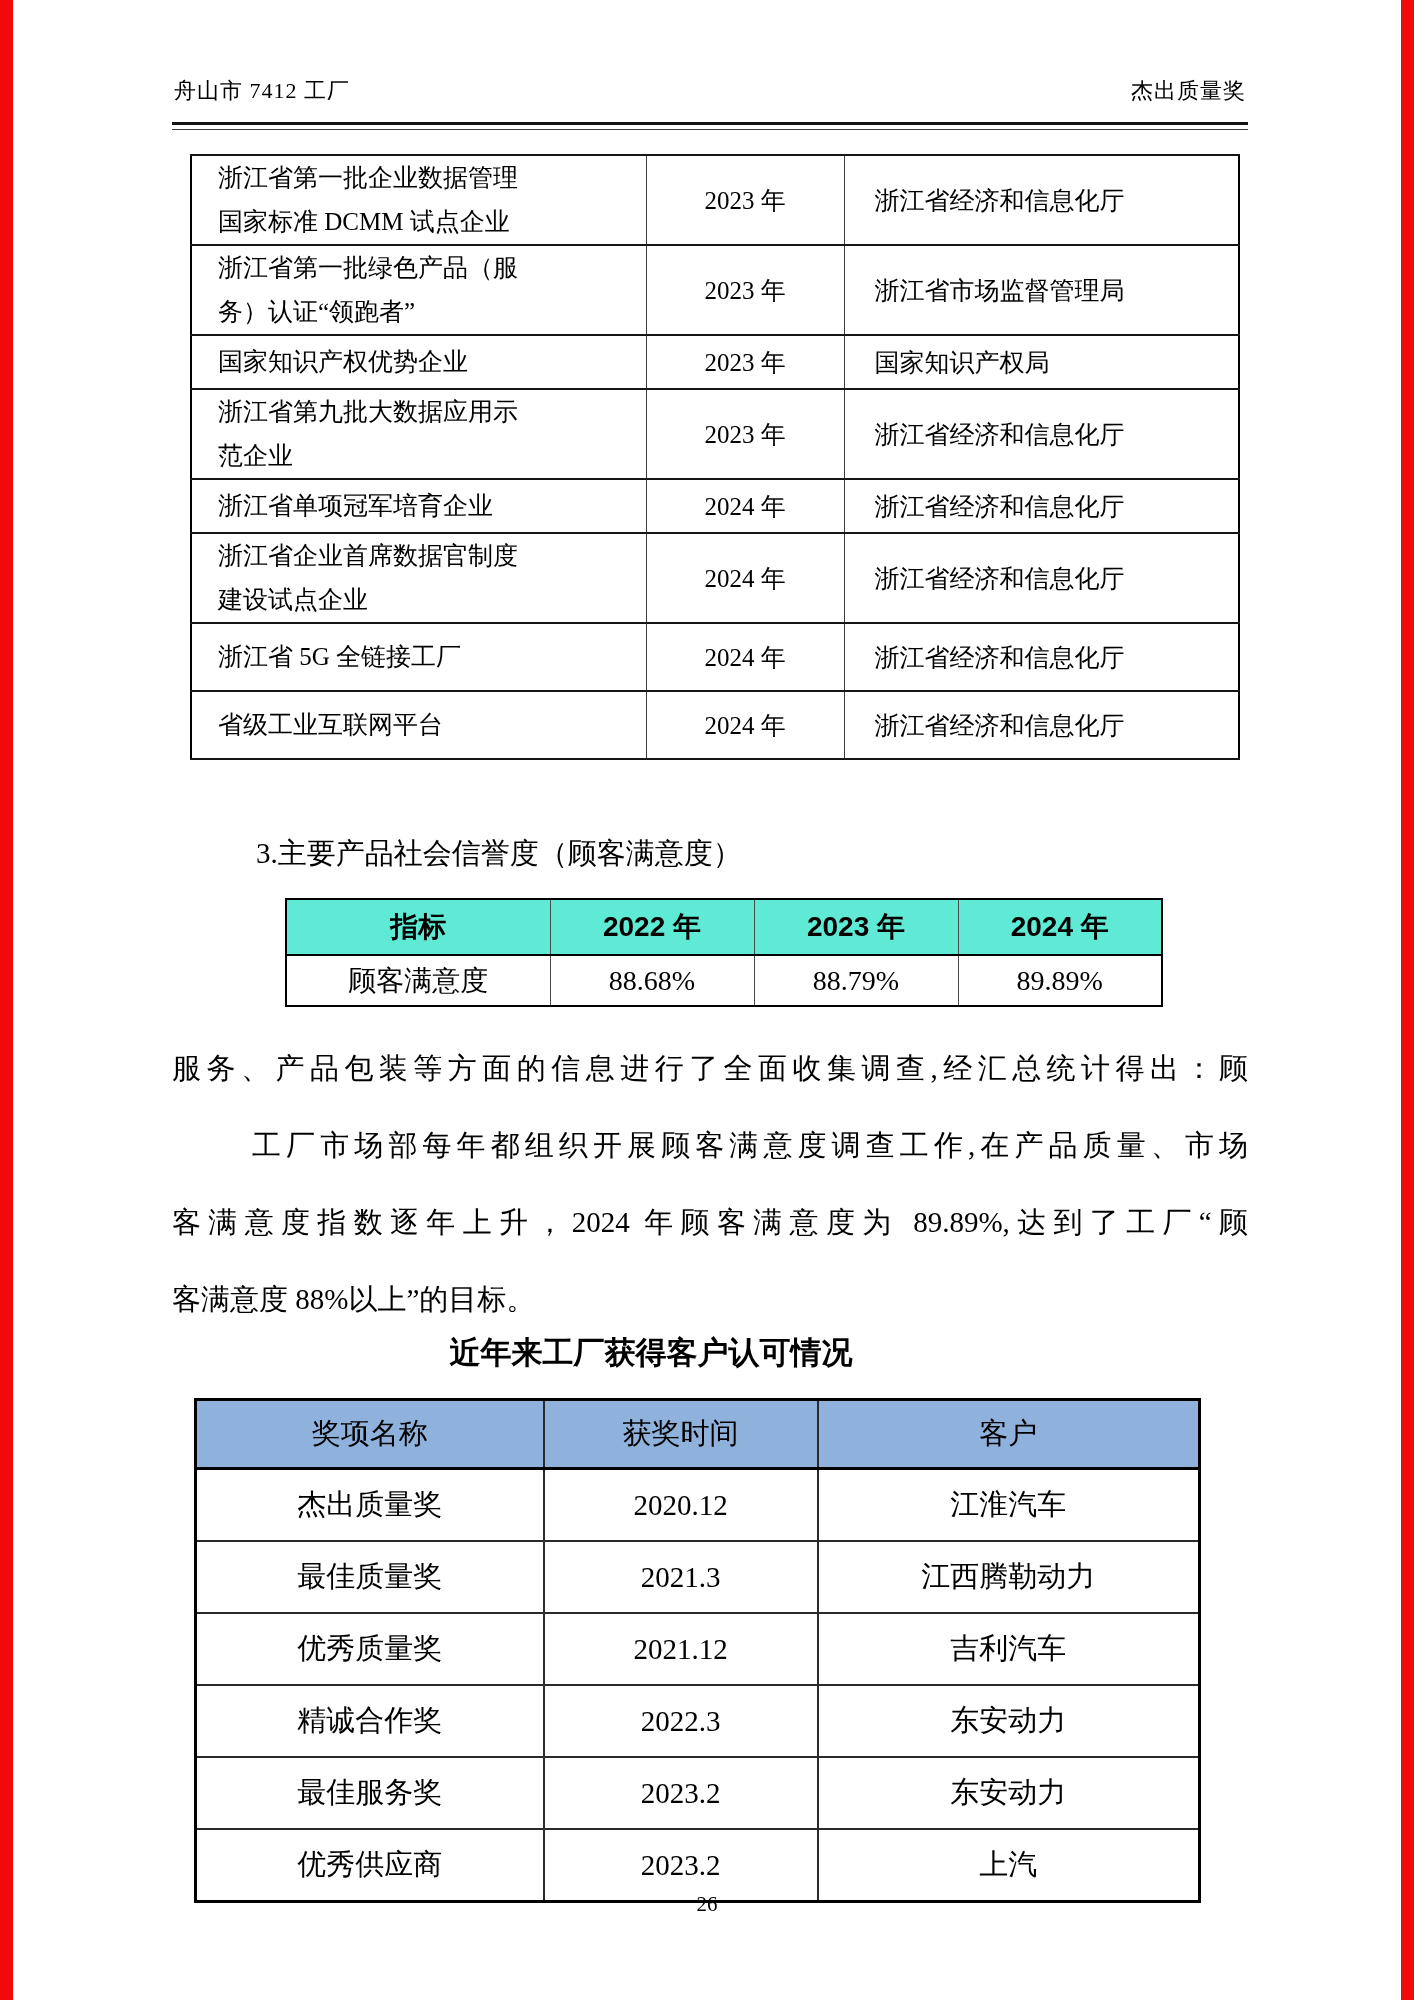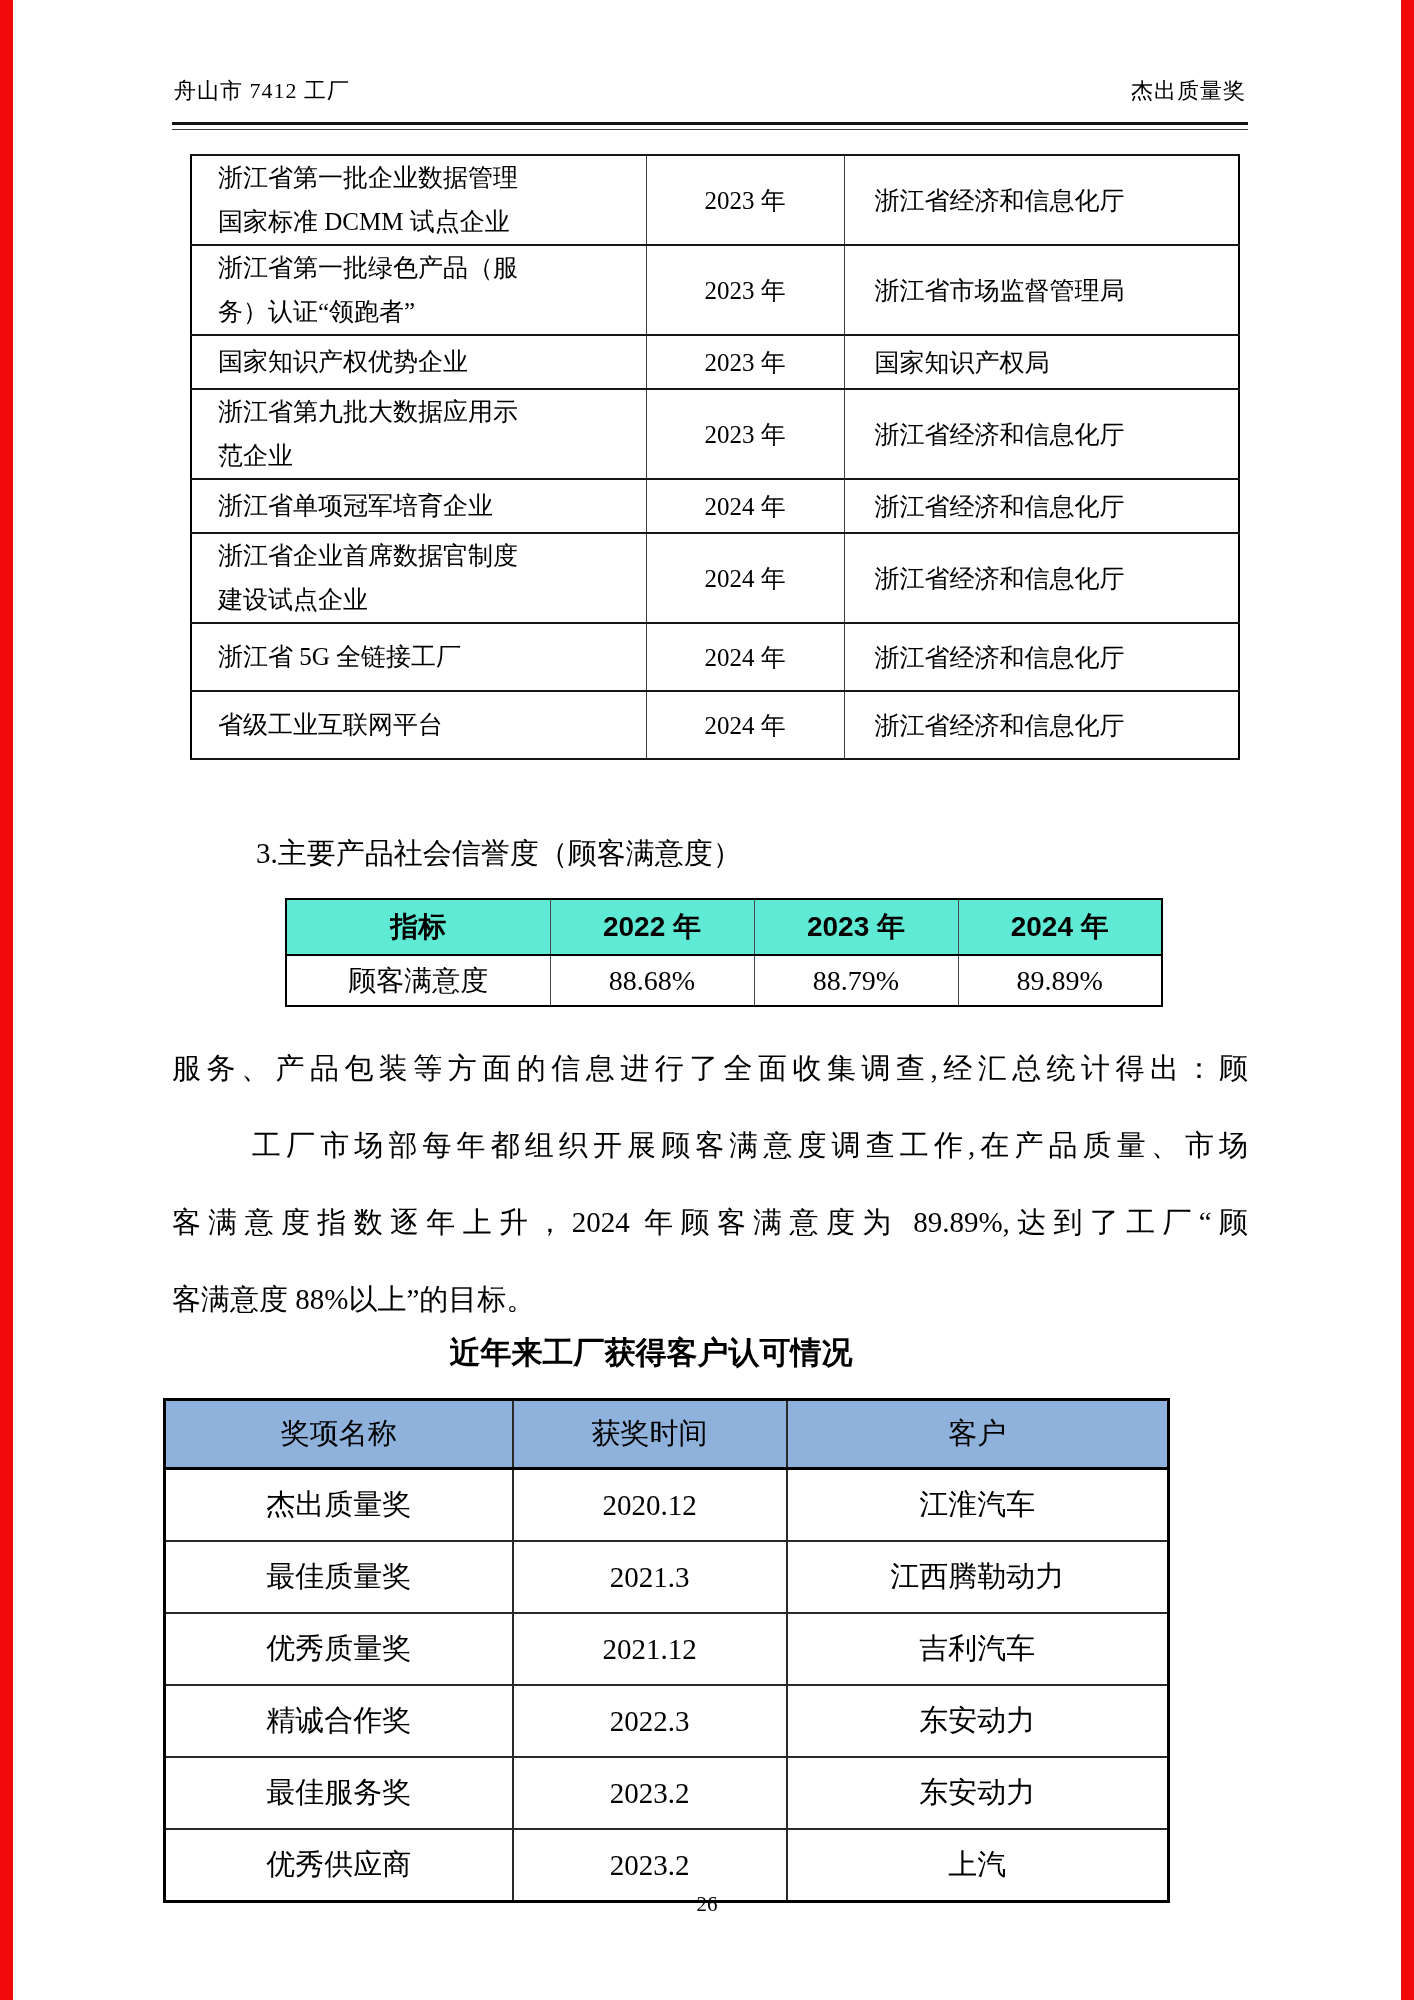--- a/index.html
+++ b/index.html
@@ -41,21 +41,21 @@
 
   
   .para { position:absolute; left:172px; top:1030px; width:1076px; font-size:29px; }
   .para .pl { height:77px; line-height:77px; text-align:justify; text-align-last:justify; }
   .para .pl.first { text-indent:80px; }
   .para .pl.last  { text-align-last:left; }
 
   
   .awards-title { position:absolute; left:0; top:1332px; width:1302px; text-align:center;
                   font-family:"Liberation Sans", sans-serif; font-weight:bold; font-size:31px; }
-  .t3 { position:absolute; left:163px; top:1398px; width:1004px; border-collapse:collapse;
+  .t3 { position:absolute; left:194px; top:1398px; width:1004px; border-collapse:collapse;
         table-layout:fixed; text-align:center; font-size:29px; border:3px solid #000; }
   .t3 .ac1 { width:348px; } .t3 .ac2 { width:274px; } .t3 .ac3 { width:382px; }
   .t3 th { height:64px; background:#8FB2DC; font-weight:normal; font-size:29px;
            border:2px solid #2a2a2a; border-bottom:3px solid #000; }
   .t3 td { height:68px; border:2px solid #2a2a2a; }
 
   .pageno { position:absolute; left:0; top:1892px; width:1414px; text-align:center; font-size:21px; }
 </style>
 </head>
 <body>

